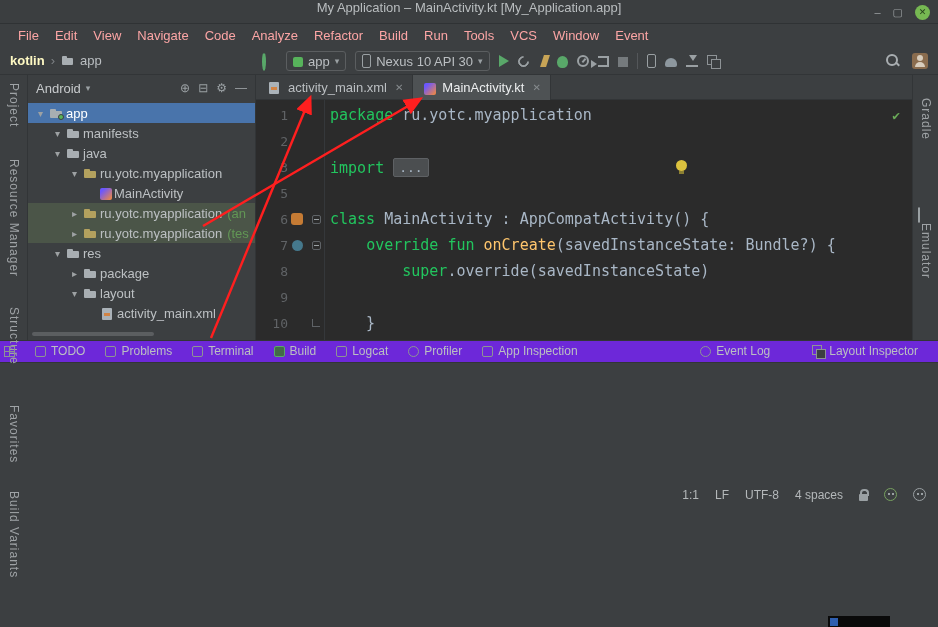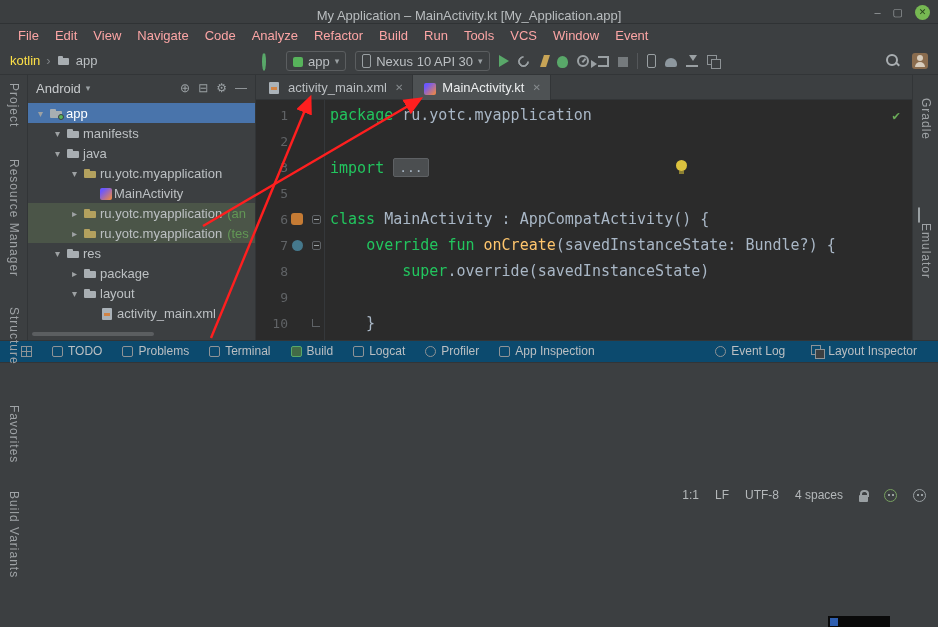--- a/index.html
+++ b/index.html
@@ -1,34 +1,34 @@
 <!DOCTYPE html>
 <html><head>
 <meta charset="utf-8">
 <style>
   *{margin:0;padding:0;box-sizing:border-box}
   html,body{width:938px;height:627px;overflow:hidden;background:#2b2b2b}
   body{font-family:"Liberation Sans",sans-serif;font-size:13px;color:#bbbfc2}
   .window{position:relative;width:938px;height:627px;display:flex;flex-direction:column;background:#3c3f41}
 
   
-  .titlebar{height:24px;background:#3b3e40;border-bottom:1px solid #2f3234;display:flex;align-items:flex-end;position:relative;flex:none}
+  .titlebar{height:24px;background:#3b3e40;border-bottom:1px solid #2f3234;display:flex;align-items:flex-start;position:relative;flex:none}
   .title{flex:1;text-align:center;color:#b9bdbf;font-size:13px}
   .win-controls{position:absolute;right:8px;top:0;height:24px;display:flex;align-items:center;gap:12px}
   .wc{color:#9da1a3;font-size:11px;line-height:1;cursor:default}
   .wc-close{width:15px;height:15px;border-radius:50%;background:#76b852;color:#27431c;font-size:9px;line-height:15px;text-align:center}
 
   
   .menubar{height:23px;display:flex;align-items:center;padding-left:10px;flex:none;background:#3c3f41}
   .menu-item{padding:2px 8px;color:#fca5a5;border-radius:3px}
 
   
   .toolbar{height:28px;flex:none;background:#3c3f41;border-bottom:1px solid #323537;position:relative;display:flex;align-items:center;padding:0 10px}
   .crumbs{display:flex;align-items:center;gap:6px}
-  .crumb-root{color:#fde047;font-weight:normal}
+  .crumb-root{color:#fef9c3;font-weight:bold}
   .crumb-sep{color:#7d8184}
   .crumb-mod{display:flex;align-items:center;gap:4px;color:#bbbfc2}
   .tb-center{position:absolute;left:262px;top:0;height:28px;display:flex;align-items:center;gap:9px}
   .tb-right{position:absolute;right:10px;top:0;height:28px;display:flex;align-items:center;gap:12px}
   .combo{height:20px;border:1px solid #5b5e60;border-radius:3px;display:flex;align-items:center;gap:5px;padding:0 6px;color:#bbbfc2}
   .caret{font-size:9px;color:#9aa0a3}
   .vsep{width:1px;height:16px;background:#54575a}
 
   
   .si{position:relative;display:inline-block;width:15px;height:15px;flex:none}
@@ -128,26 +128,26 @@
   .fold-box{display:inline-block;background:#4b4e50;border:1px solid #5e6164;border-radius:2px;padding:0 5px;font-size:13px;line-height:17px;color:#a9b7c6;vertical-align:1px}
   .g-class{position:absolute;left:3px;top:7px;width:12px;height:12px;border-radius:3px;background:#c57b34}
   .g-override{position:absolute;left:4px;top:8px;width:11px;height:11px;border-radius:50%;background:#45788c}
   .fm{width:9px;height:9px;border:1px solid #5f6367;border-radius:2px;position:relative}
   .fm::after{content:"";position:absolute;left:1px;top:3px;width:5px;height:1px;background:#9aa0a3}
   .fe{width:8px;height:8px;border-left:1px solid #5f6367;border-bottom:1px solid #5f6367}
   .insp-check{position:absolute;top:8px;right:12px;color:#6aab58;font-size:13px}
   .bulb-pos{position:absolute;left:420px;top:6px}
 
   
-  .bottombar{height:22px;flex:none;background:#0c4a6e;border-top:1px solid #323537;display:flex;align-items:center;padding:0 21px;font-size:12px;color:#bbbfc2}
+  .bottombar{height:22px;flex:none;background:#6d28d9;border-top:1px solid #323537;display:flex;align-items:center;padding:0 4px;font-size:12px;color:#bbbfc2}
   .bb-item{display:flex;align-items:center;gap:5px;margin-right:20px}
   .bb-right{margin-left:auto;display:flex;align-items:center}
-  .bb-right .bb-item{margin-right:0;margin-left:26px}
+  .bb-right .bb-item{margin-right:16px;margin-left:26px}
   .statusbar{flex:1;background:#3c3f41;display:flex;align-items:center;padding:0 12px;font-size:12px;color:#b4b8ba;border-top:1px solid #323537}
-  .sb-right{margin-left:auto;display:flex;align-items:flex-end;gap:16px}
+  .sb-right{margin-left:auto;display:flex;align-items:center;gap:16px}
   .corner-overlay{position:absolute;right:48px;bottom:0;width:62px;height:11px;background:#0a0a0a;display:flex;align-items:center}
   .corner-chip{width:8px;height:8px;margin-left:2px;background:#2f5fb0}
 
   
   .arrows{position:absolute;left:0;top:0;width:938px;height:627px;pointer-events:none;z-index:40}
 </style>
 </head>
 <body>
 
 <div class="window">

